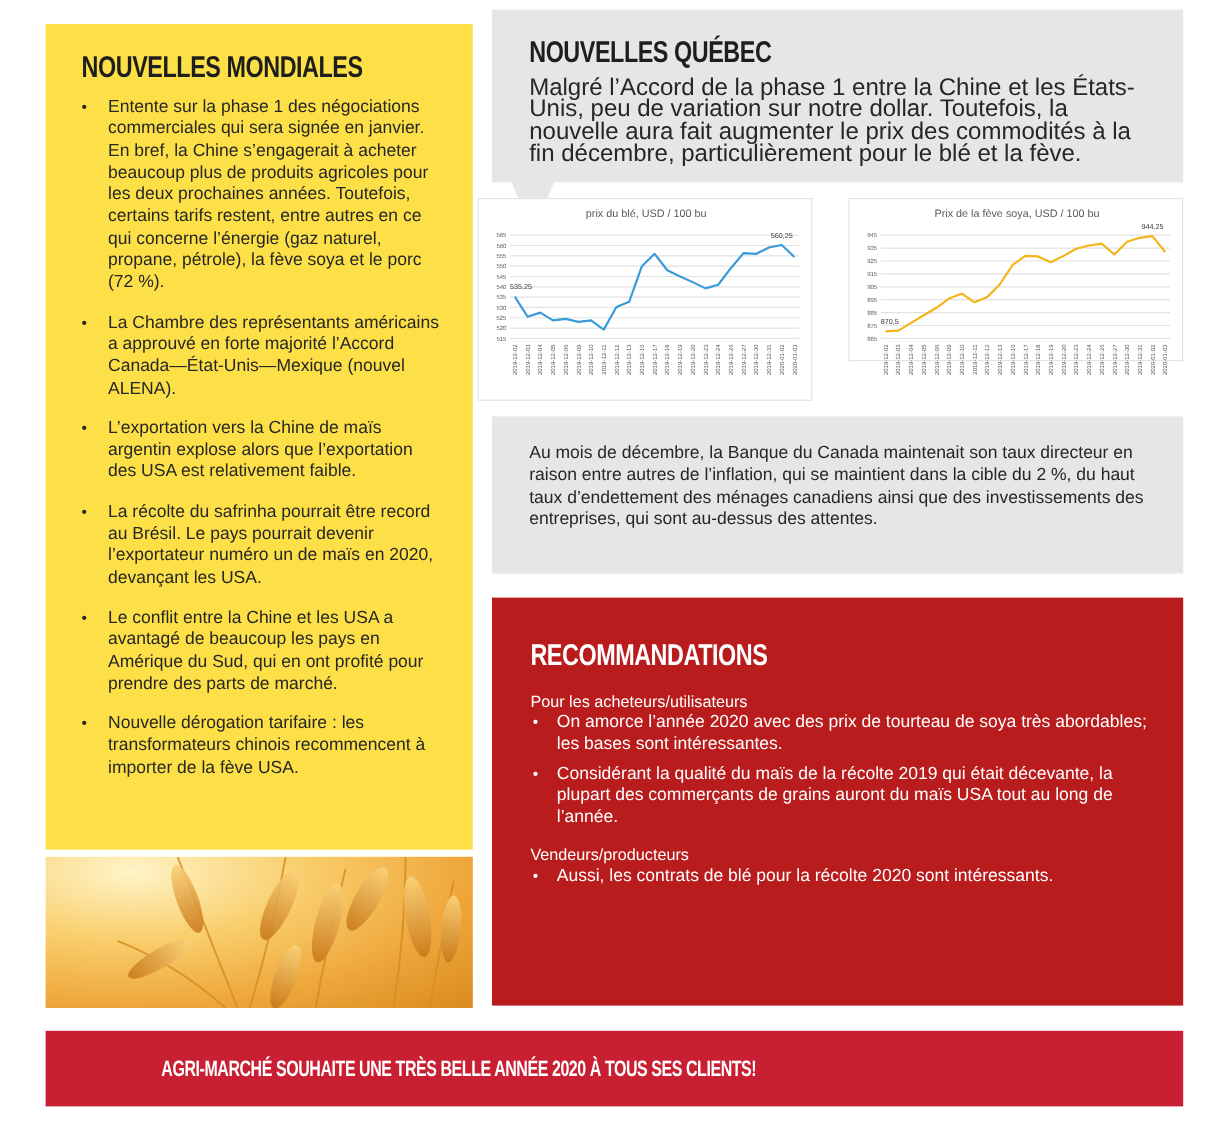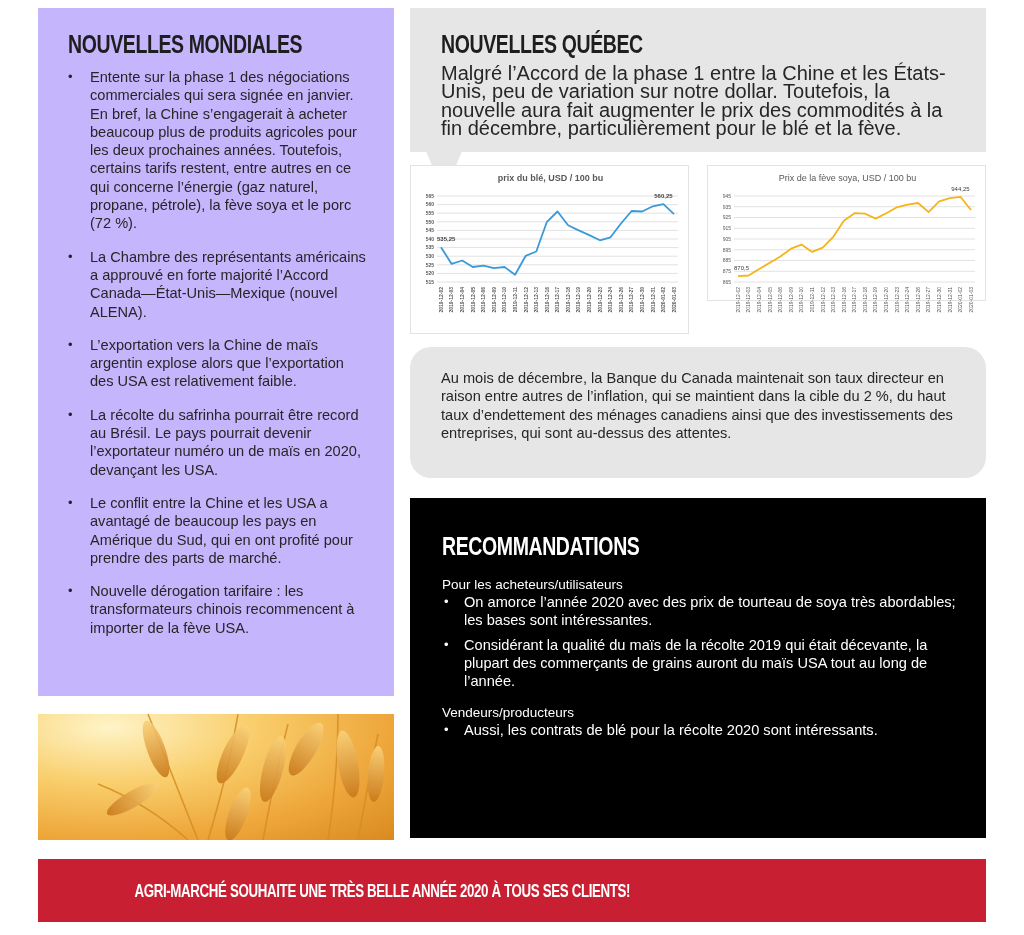--- a/index.html
+++ b/index.html
@@ -1,51 +1,51 @@
 <!DOCTYPE html>
 <html><head>
 <meta charset="utf-8">
 <style>
   html, body { margin:0; padding:0; background:#ffffff; }
   body { width:1024px; height:935px; position:relative; overflow:hidden; font-family:"Liberation Sans", sans-serif; color:#2b2b2b; }
   .abs { position:absolute; box-sizing:border-box; }
   .heading { font-family:"Liberation Sans", sans-serif; font-weight:bold; text-transform:uppercase; letter-spacing:-0.5px; transform:scaleX(0.78); transform-origin:left center; white-space:nowrap; }
 
   
-  #left-box { left:38px; top:8px; width:356px; height:688px; background:#c4b5fd; padding:22px 28px 0 30px; }
+  #left-box { left:38px; top:20px; width:356px; height:688px; background:#fde047; padding:22px 28px 0 30px; }
   #left-box .heading { font-size:25px; color:#1e1e1e; margin:0 0 10px 0; line-height:28px; }
   #left-box ul { list-style:none; margin:0; padding:0; }
   #left-box li { position:relative; padding-left:22px; font-size:14.6px; line-height:18.3px; color:#262626; margin-bottom:15px; }
   #left-box li::before { content:"•"; position:absolute; left:0; top:0; font-size:13px; }
 
   
   #wheat-photo { left:38px; top:714px; width:356px; height:126px; overflow:hidden;
     background: radial-gradient(ellipse at 20% 10%, #fff4c8 0%, #f9cf6d 35%, #eea63a 70%, #d98a1f 100%); }
 
   
   #quebec-box { left:410px; top:8px; width:576px; height:144px; background:#e6e6e6; padding:22px 30px 0 31px; }
   #quebec-box .heading { font-size:25px; color:#1e1e1e; margin:0 0 6px 0; line-height:28px; }
   #quebec-box p { margin:0; font-size:20px; line-height:18.3px; color:#262626; }
   #pointer { left:426px; top:151px; width:0; height:0; border-left:18px solid transparent; border-right:18px solid transparent; border-top:44px solid #e6e6e6; }
 
   
   .chart-card { background:#ffffff; border:1px solid #e3e3e3; }
-  #wheat-chart { left:410px; top:165px; width:279px; height:169px;font-weight:bold; }
+  #wheat-chart { left:398px; top:165px; width:279px; height:169px; }
   #soy-chart { left:707px; top:165px; width:279px; height:136px; }
   .chart-card svg { position:absolute; left:0; top:0; }
   .chart-title { font-family:"Liberation Sans", sans-serif; font-size:9px; fill:#595959; }
   .tick { font-family:"Liberation Sans", sans-serif; font-size:5px; fill:#595959; }
   .dlabel { font-family:"Liberation Sans", sans-serif; font-size:6px; fill:#404040; }
 
   
-  #bank-box { left:410px; top:347px; width:576px; height:131px; background:#e6e6e6; padding:22px 30px 0 31px;border-radius:21px; }
+  #bank-box { left:410px; top:347px; width:576px; height:131px; background:#e6e6e6; padding:22px 30px 0 31px; }
   #bank-box p { margin:0; font-size:14.6px; line-height:18.3px; color:#262626; }
 
   
-  #reco-box { left:410px; top:498px; width:576px; height:340px; background:#000000; padding:34px 30px 0 32px; color:#ffffff; }
+  #reco-box { left:410px; top:498px; width:576px; height:340px; background:#b91c1c; padding:34px 30px 0 32px; color:#ffffff; }
   #reco-box .heading { font-size:25px; color:#ffffff; margin:0 0 16px 0; line-height:28px; }
   #reco-box h4 { margin:0; font-size:13.5px; line-height:17px; font-weight:normal; }
   #reco-box ul { list-style:none; margin:0 0 14px 0; padding:0; }
   #reco-box li { position:relative; padding-left:22px; font-size:14.6px; line-height:18.3px; margin-bottom:6px; }
   #reco-box li::before { content:"•"; position:absolute; left:2px; top:0; font-size:13px; }
 
   
   #footer-banner { left:38px; top:859px; width:948px; height:63px; background:#c91f32; display:flex; align-items:center; justify-content:flex-start; }
   #footer-banner span { color:#ffffff; font-weight:bold; font-size:18.5px; text-transform:uppercase; letter-spacing:-0.5px; transform:scaleX(0.72); white-space:nowrap; display:inline-block; }
 </style>

